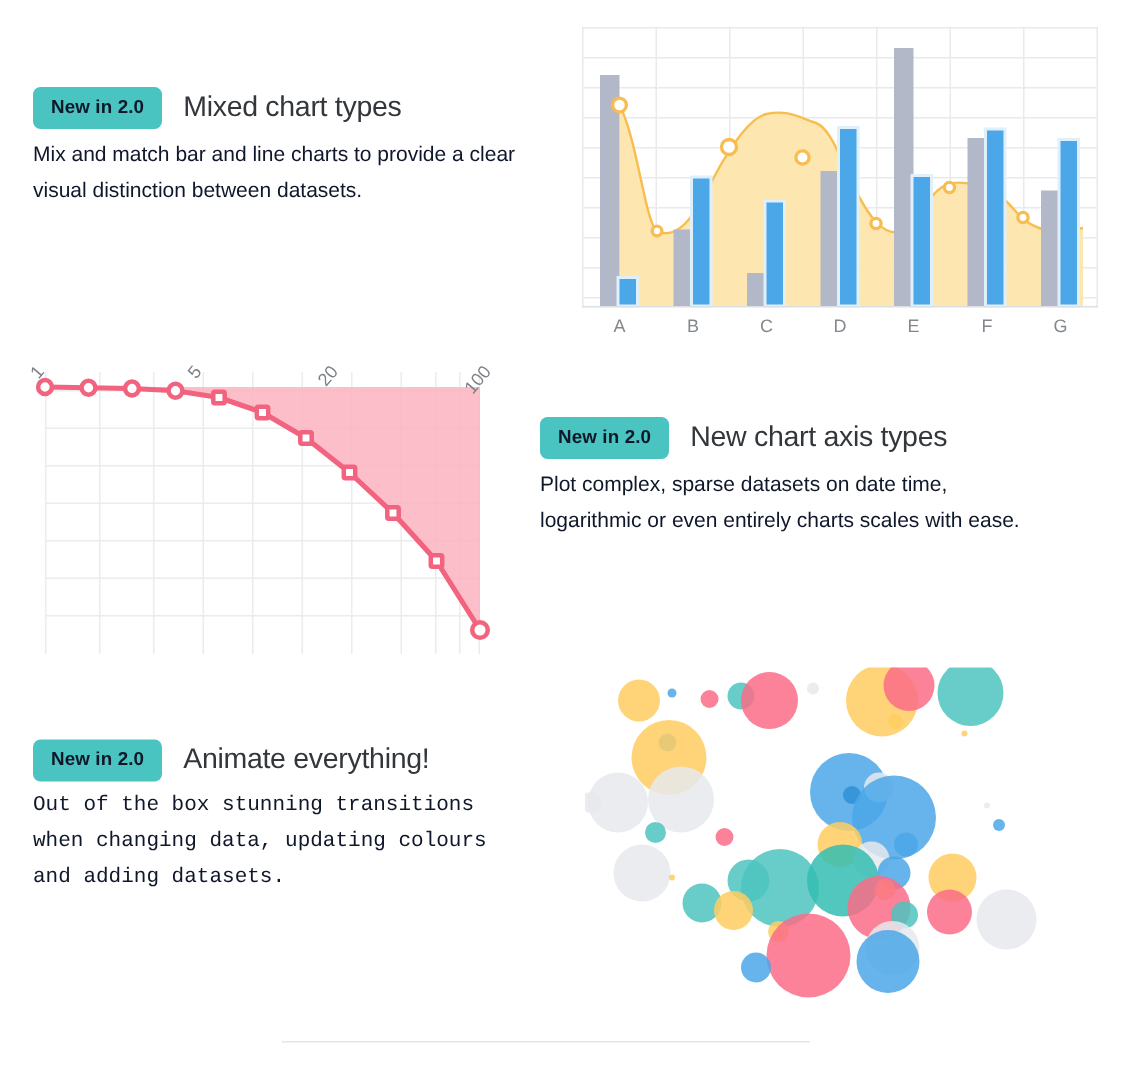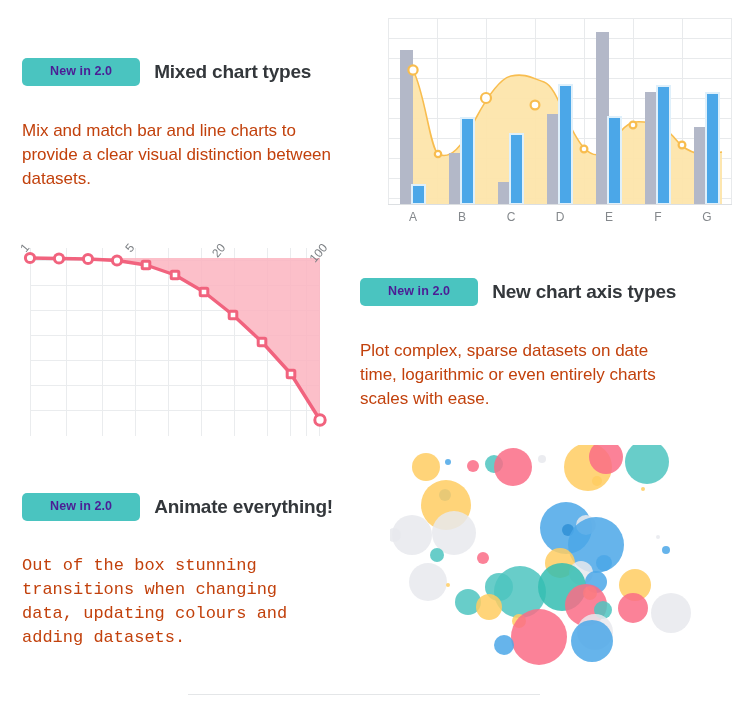--- a/index.html
+++ b/index.html
@@ -8,32 +8,32 @@
     background:#ffffff;
     font-family:"Liberation Sans","DejaVu Sans",sans-serif;
     position:relative;overflow:hidden;
   }
   .stage{position:absolute;left:0;top:0;width:747px;height:713px;}
 
   
   .feature{position:absolute;}
   .feat-head{display:flex;align-items:center;gap:14px;}
   .badge{
-    background:#4ac4c0;color:#4c1d95;
+    background:#4ac4c0;color:#0f172a;
     font-size:12.5px;font-weight:700;
-    padding:7px 28px 8px;border-radius:5px;
+    padding:7px 12px 8px;border-radius:5px;
     letter-spacing:.1px;line-height:1;white-space:nowrap;
   }
   .feat-title{
-    font-size:19px;font-weight:700;color:#33373b;
+    font-size:19px;font-weight:400;color:#33373b;
     letter-spacing:-.2px;white-space:nowrap;
   }
   .feat-body{
-    margin-top:33px;
-    font-size:17px;line-height:24px;color:#c2410c;
+    margin-top:4px;
+    font-size:14px;line-height:24px;color:#0f172a;
     max-width:330px;
   }
 
   
   .chartbox{position:absolute;}
   .chartbox svg{display:block;}
 
   .divider{
     position:absolute;left:188px;top:694px;width:352px;height:1px;
     background:#e4e6e8;

